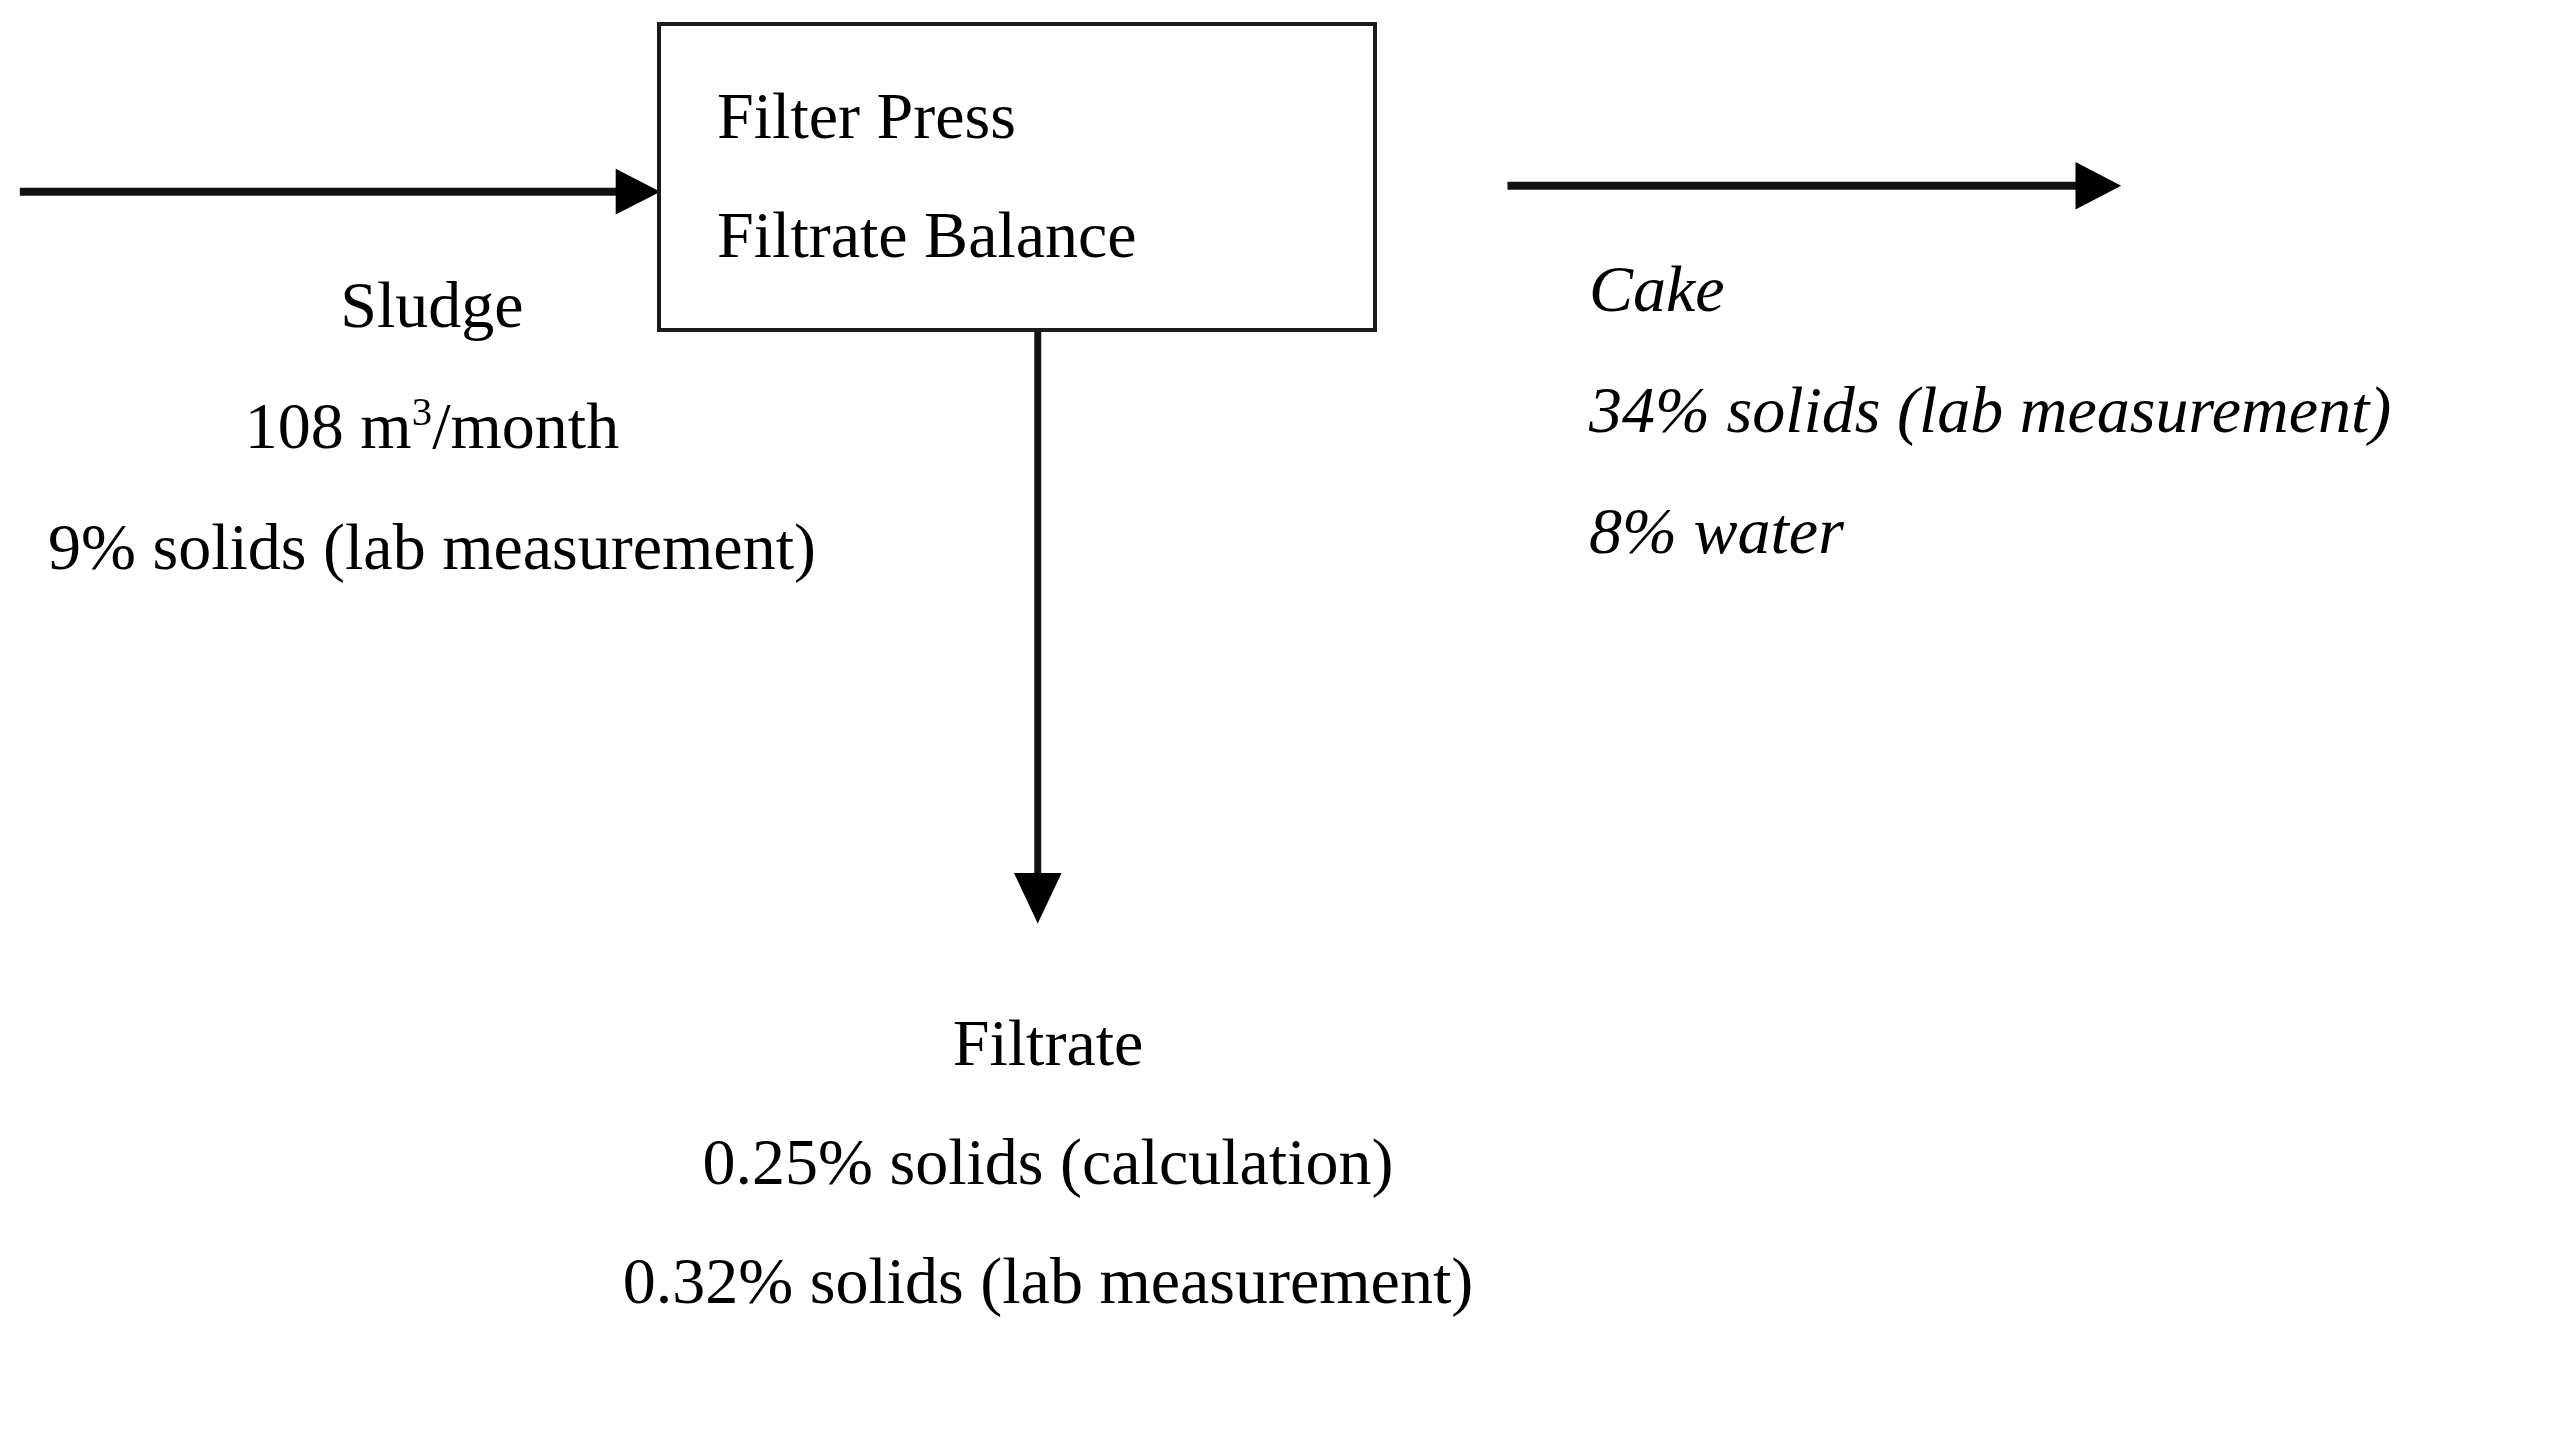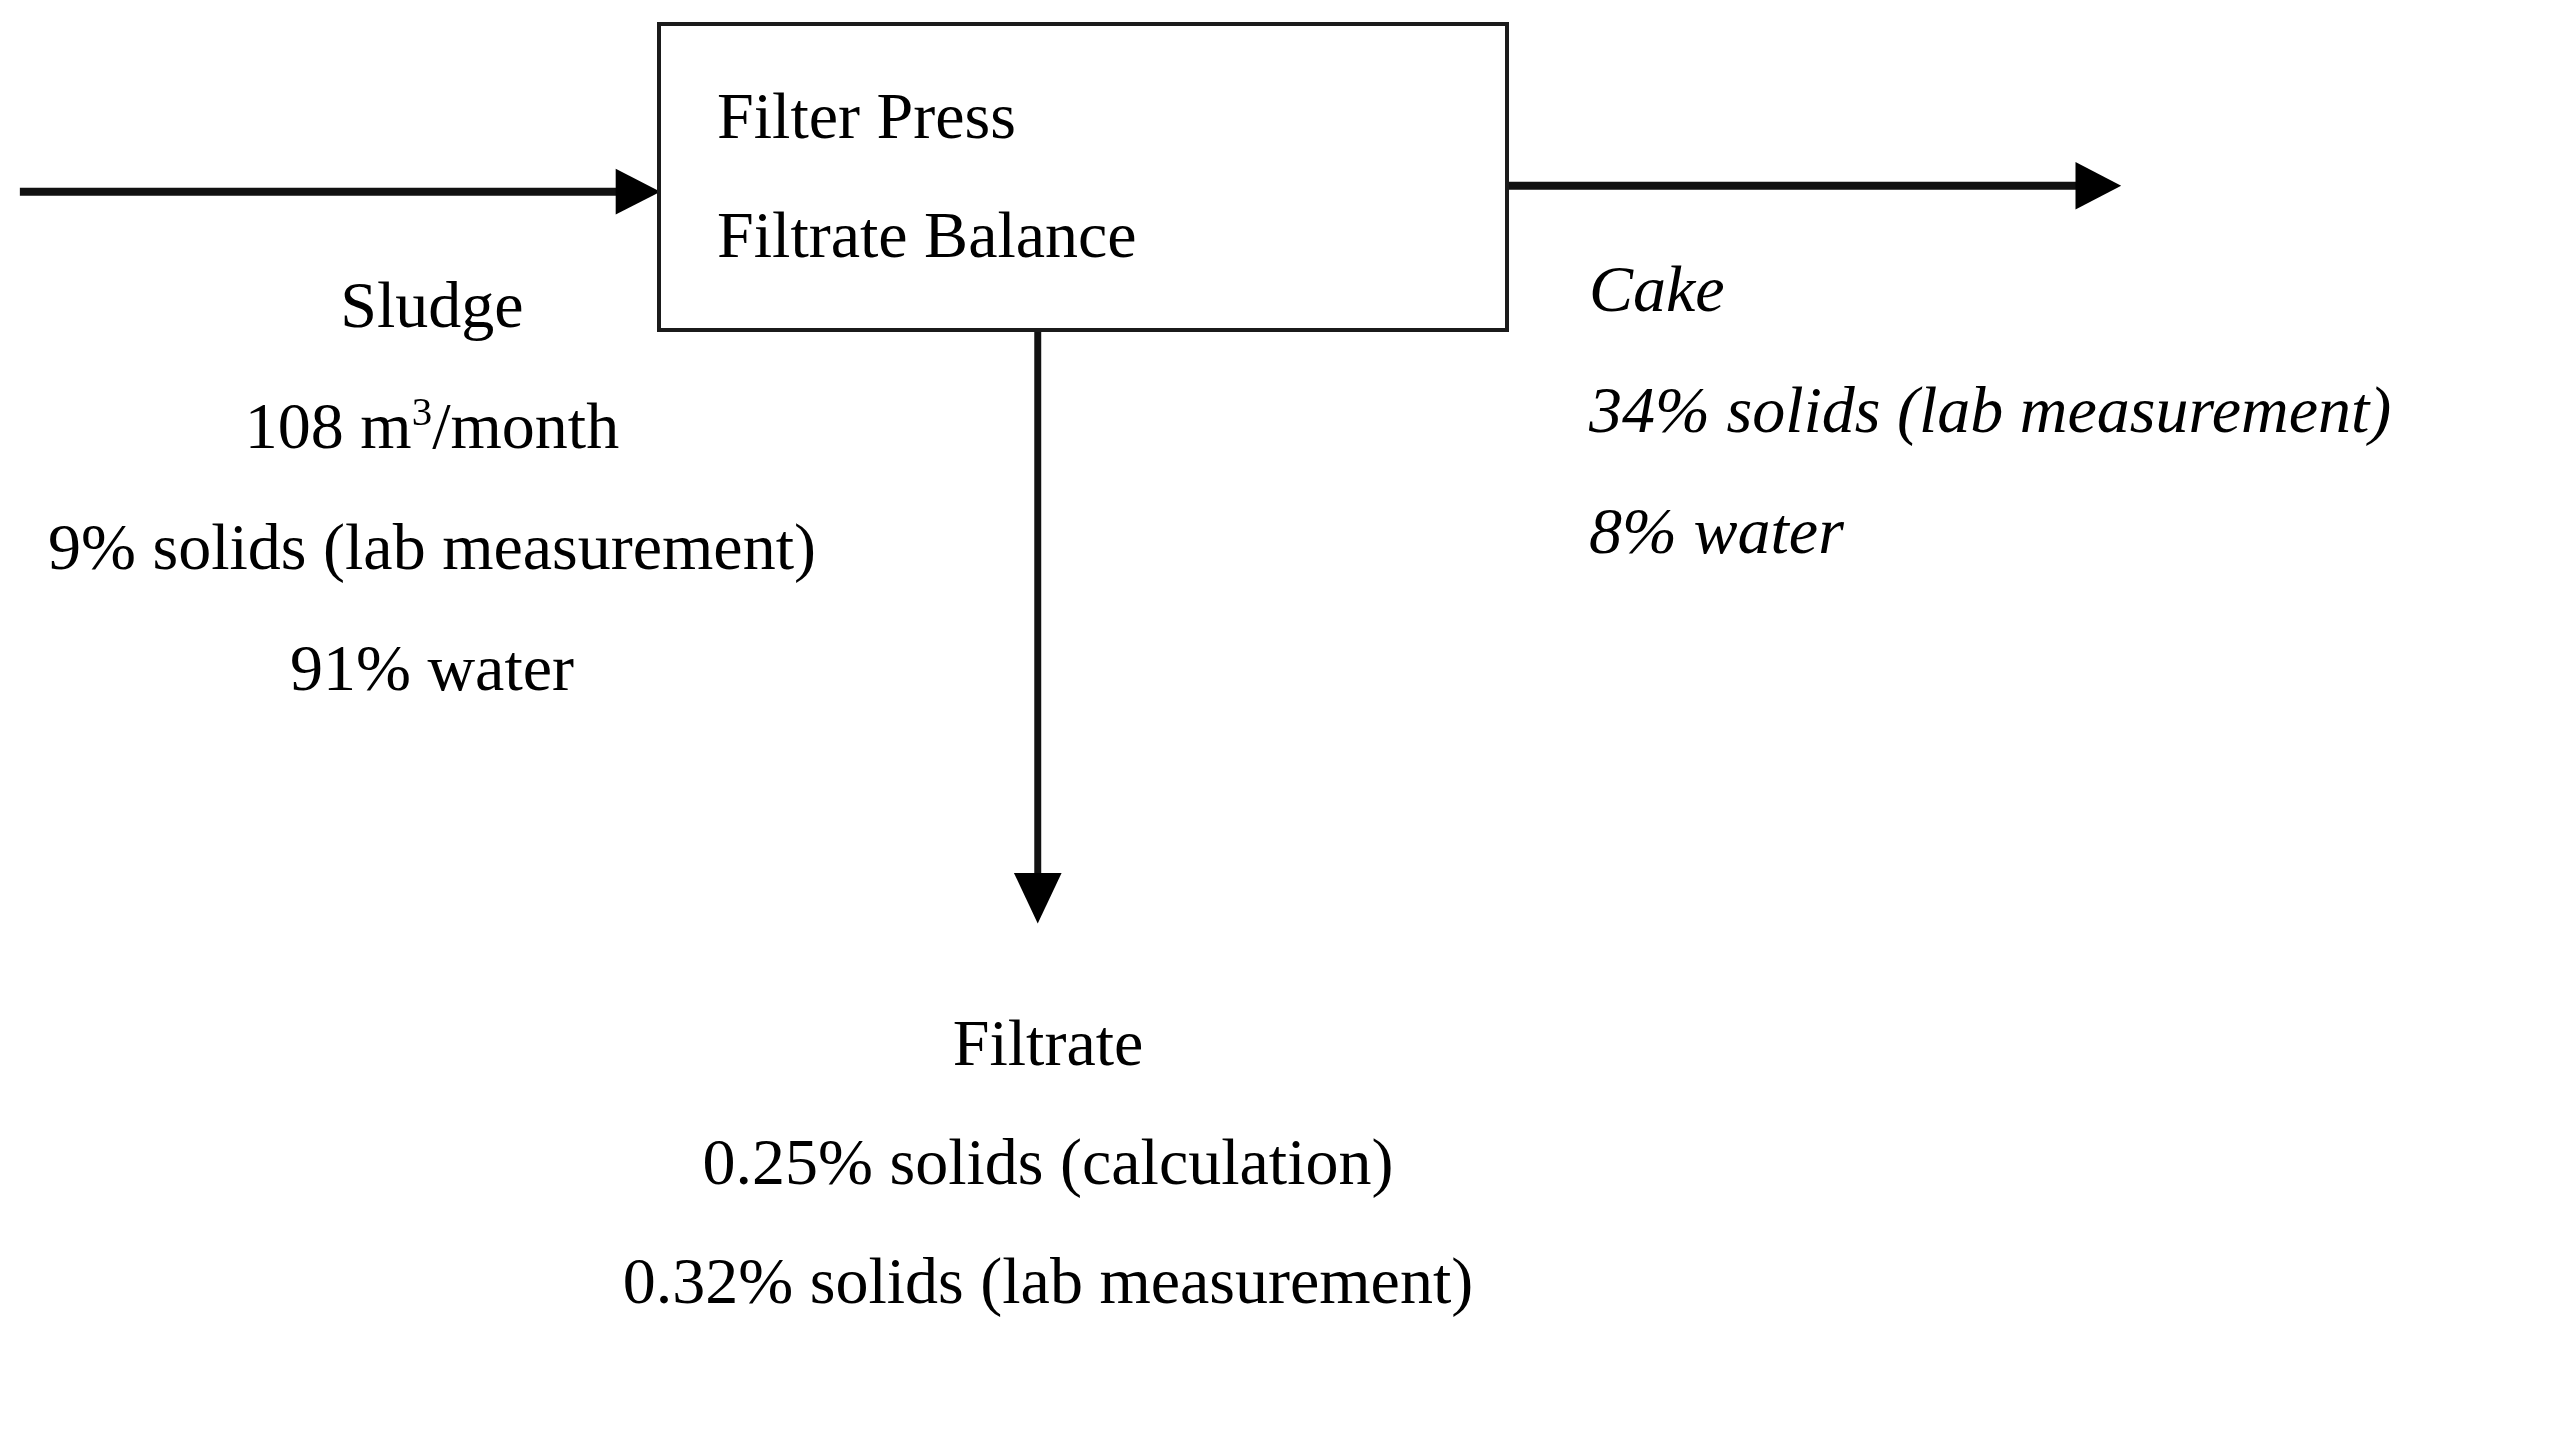--- a/index.html
+++ b/index.html
@@ -15,21 +15,21 @@
     overflow: hidden;
     font-family: "Liberation Serif", "DejaVu Serif", serif;
     color: #000000;
   }
 
   
   .process-box {
     position: absolute;
     left: 657px;
     top: 22px;
-    width: 852px;
+    width: 720px;
     height: 310px;
     border: 4px solid #1b1b1b;
     background: #ffffff;
     box-sizing: border-box;
   }
   .process-box-title {
     position: absolute;
     left: 56px;
     top: 30px;
     font-size: 66px;
@@ -116,21 +116,20 @@
     <div class="process-box-title">
       <span class="line">Filter Press</span>
       <span class="line">Filtrate Balance</span>
     </div>
   </div>
 
   <div class="stream-block" id="sludge-block">
     <span class="stream-label">Sludge</span>
     <span class="line"><span>108</span>&nbsp;<span>m</span><sup>3</sup><span>/month</span></span>
     <span class="line">9% solids (lab measurement)</span>
-    <span class="line">91% water</span>
   </div>
 
   <div class="stream-block" id="cake-block">
     <span class="stream-label">Cake</span>
     <span class="line">34% solids (lab measurement)</span>
     <span class="line">8% water</span>
   </div>
 
   <div class="stream-block" id="filtrate-block">
     <span class="stream-label">Filtrate</span>

